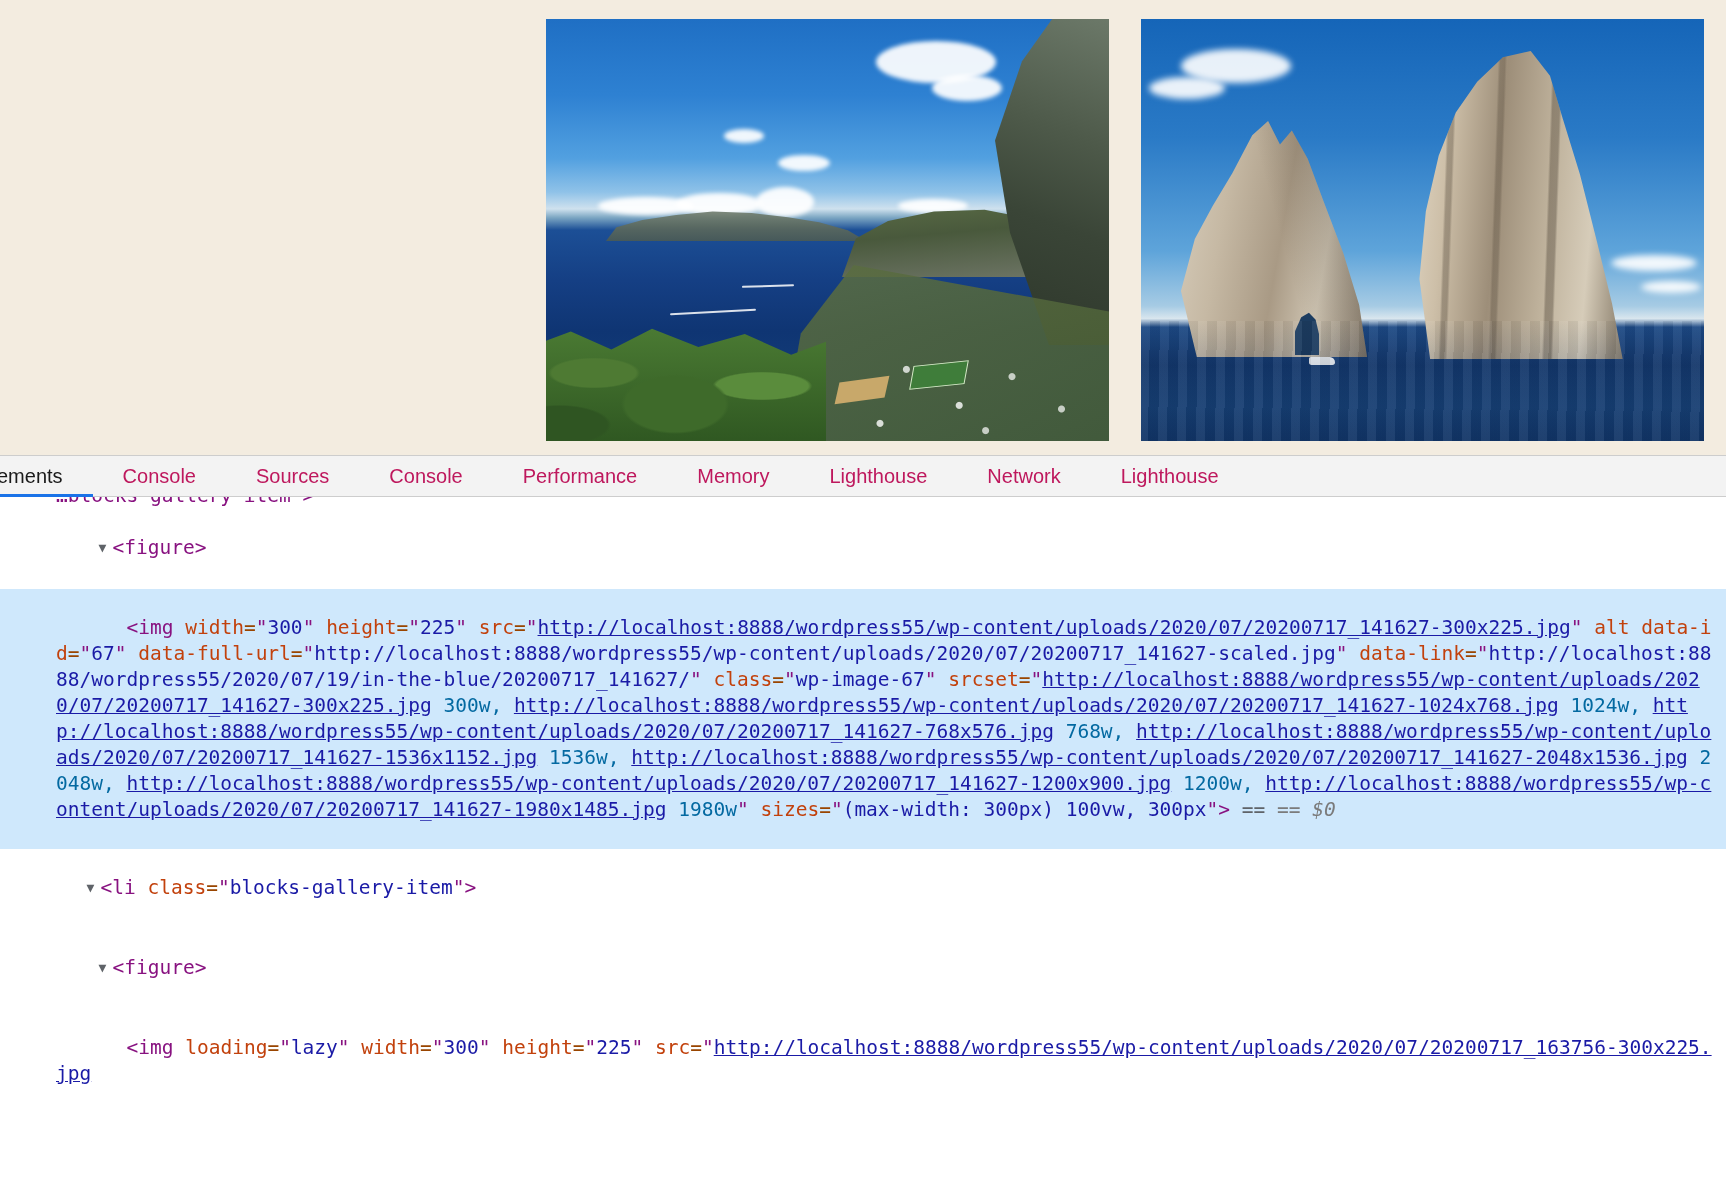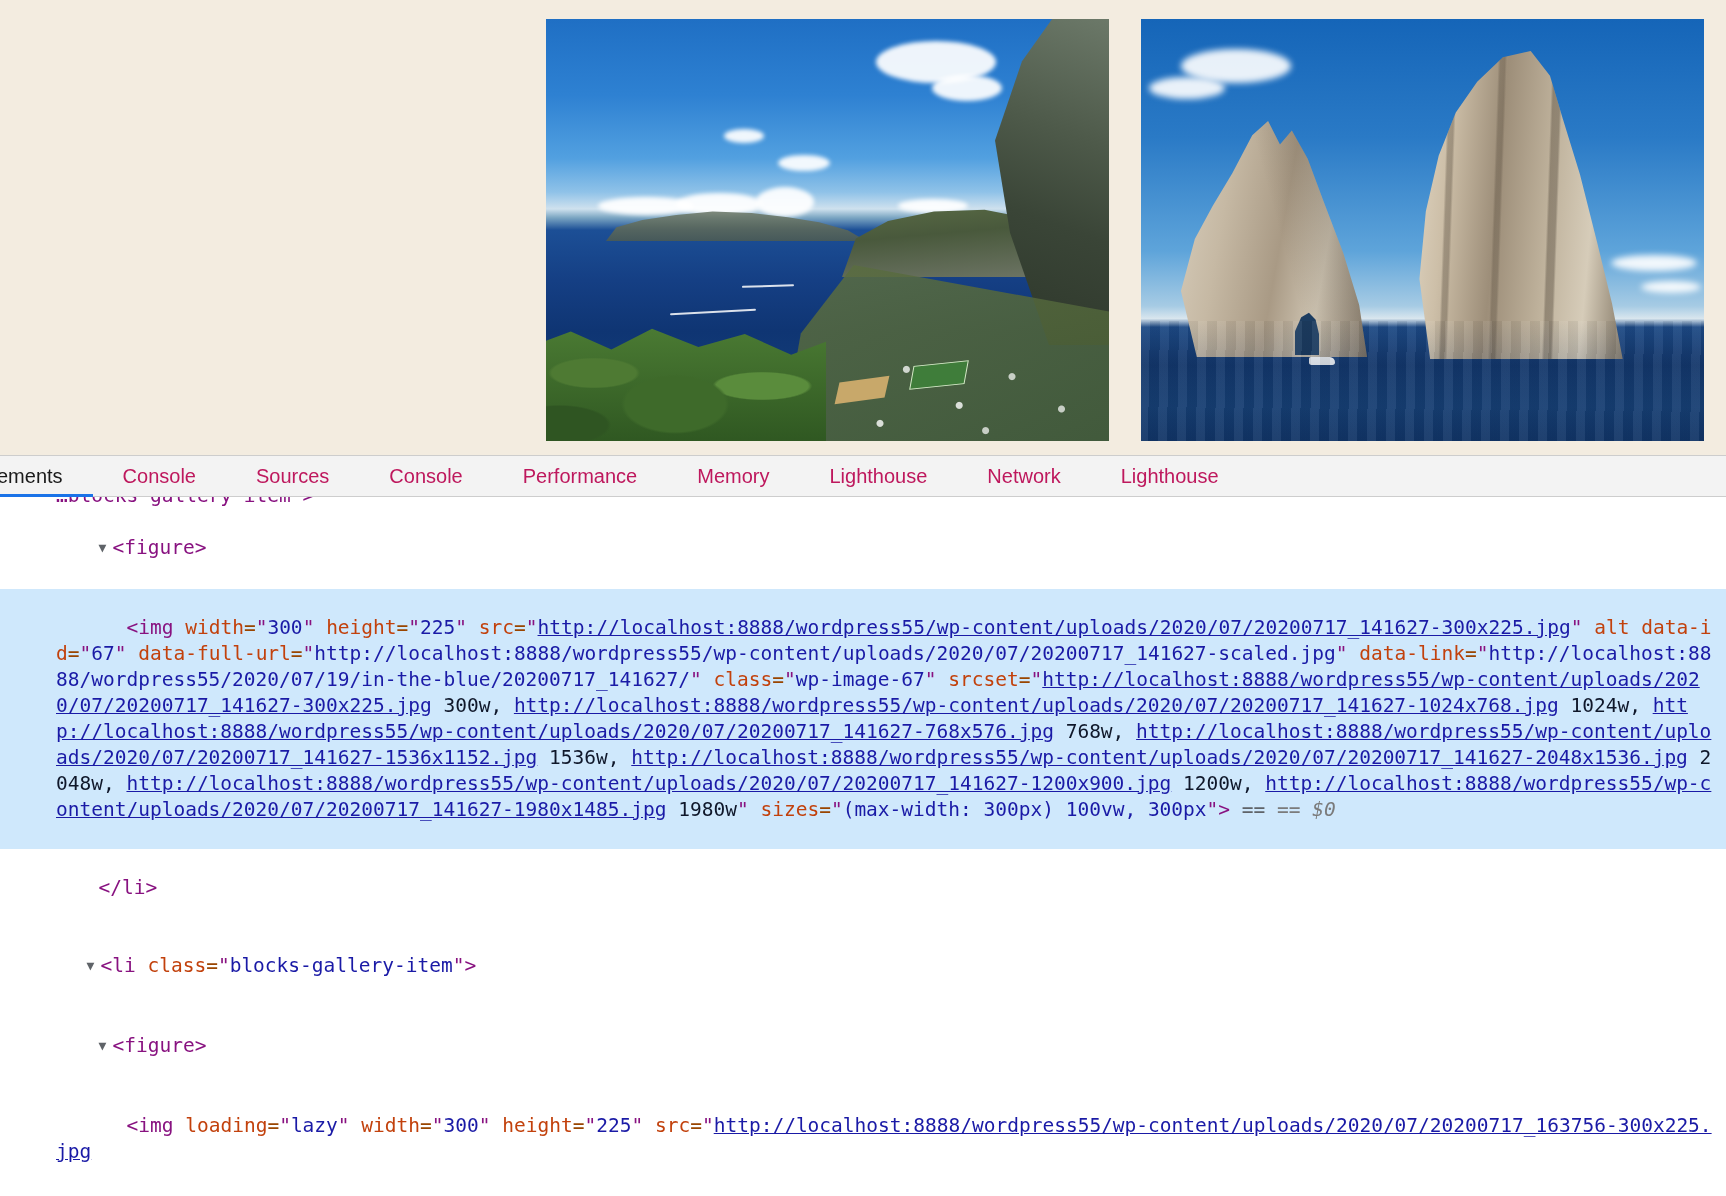--- a/index.html
+++ b/index.html
@@ -295,21 +295,21 @@
     font-size: 13px;
     transform: translateY(-2px);
   }
 
   .tag   { color: #881280; }
   .attr  { color: #c2410c; }
   .val   { color: #1a1aa6; }
   .punct { color: #881280; }
   .eq    { color: #994500; }
   .lnk   { color: #1a1aa6; text-decoration: underline; }
-  .plain { color: #0f172a; }
+  .plain { color: #0369a1; }
   .dollar{ color: #7b7b7b; font-style: italic; }
   .eqeq  { color: #5f6368; }
 </style>
 </head>
 <body>
 
 <div id="page-area">
   <div class="gallery">
 
     <figure class="gallery-figure">
@@ -395,23 +395,20 @@
 
     <div class="node ind1">
       <span class="tri">▼</span><span class="tag">&lt;figure&gt;</span>
     </div>
 
     <div class="node ind2 sel">
       <span class="punct">&lt;</span><span class="tag">img</span><span class="plain"> </span><span class="attr">width</span><span class="eq">=</span><span class="punct">"</span><span class="val">300</span><span class="punct">"</span><span class="plain"> </span><span class="attr">height</span><span class="eq">=</span><span class="punct">"</span><span class="val">225</span><span class="punct">"</span><span class="plain"> </span><span class="attr">src</span><span class="eq">=</span><span class="punct">"</span><span class="lnk">http://localhost:8888/wordpress55/wp-content/uploads/2020/07/20200717_141627-300x225.jpg</span><span class="punct">"</span><span class="plain"> </span><span class="attr">alt</span><span class="plain"> </span><span class="attr">data-id</span><span class="eq">=</span><span class="punct">"</span><span class="val">67</span><span class="punct">"</span><span class="plain"> </span><span class="attr">data-full-url</span><span class="eq">=</span><span class="punct">"</span><span class="val">http://localhost:8888/wordpress55/wp-content/uploads/2020/07/20200717_141627-scaled.jpg</span><span class="punct">"</span><span class="plain"> </span><span class="attr">data-link</span><span class="eq">=</span><span class="punct">"</span><span class="val">http://localhost:8888/wordpress55/2020/07/19/in-the-blue/20200717_141627/</span><span class="punct">"</span><span class="plain"> </span><span class="attr">class</span><span class="eq">=</span><span class="punct">"</span><span class="val">wp-image-67</span><span class="punct">"</span><span class="plain"> </span><span class="attr">srcset</span><span class="eq">=</span><span class="punct">"</span><span class="srcset-slot"><span class="lnk">http://localhost:8888/wordpress55/wp-content/uploads/2020/07/20200717_141627-300x225.jpg</span><span class="plain"> 300w, </span><span class="lnk">http://localhost:8888/wordpress55/wp-content/uploads/2020/07/20200717_141627-1024x768.jpg</span><span class="plain"> 1024w, </span><span class="lnk">http://localhost:8888/wordpress55/wp-content/uploads/2020/07/20200717_141627-768x576.jpg</span><span class="plain"> 768w, </span><span class="lnk">http://localhost:8888/wordpress55/wp-content/uploads/2020/07/20200717_141627-1536x1152.jpg</span><span class="plain"> 1536w, </span><span class="lnk">http://localhost:8888/wordpress55/wp-content/uploads/2020/07/20200717_141627-2048x1536.jpg</span><span class="plain"> 2048w, </span><span class="lnk">http://localhost:8888/wordpress55/wp-content/uploads/2020/07/20200717_141627-1200x900.jpg</span><span class="plain"> 1200w, </span><span class="lnk">http://localhost:8888/wordpress55/wp-content/uploads/2020/07/20200717_141627-1980x1485.jpg</span><span class="plain"> 1980w</span></span><span class="punct">"</span><span class="plain"> </span><span class="attr">sizes</span><span class="eq">=</span><span class="punct">"</span><span class="val">(max-width: 300px) 100vw, 300px</span><span class="punct">"</span><span class="punct">&gt;</span><span class="plain"> </span><span class="eqeq">==</span><span class="plain"> </span><span class="dollar">== $0</span>
     </div>
 
 
-    <div class="node ind1">
-      <span class="tag">&lt;/li&gt;</span>
-    </div>
 
     <div class="node">
       <span class="tri">▼</span><span class="punct">&lt;</span><span class="tag">li</span><span class="plain"> </span><span class="attr">class</span><span class="eq">=</span><span class="punct">"</span><span class="val">blocks-gallery-item</span><span class="punct">"</span><span class="punct">&gt;</span>
     </div>
 
     <div class="node ind1">
       <span class="tri">▼</span><span class="tag">&lt;figure&gt;</span>
     </div>
 
     <div class="node ind2">

